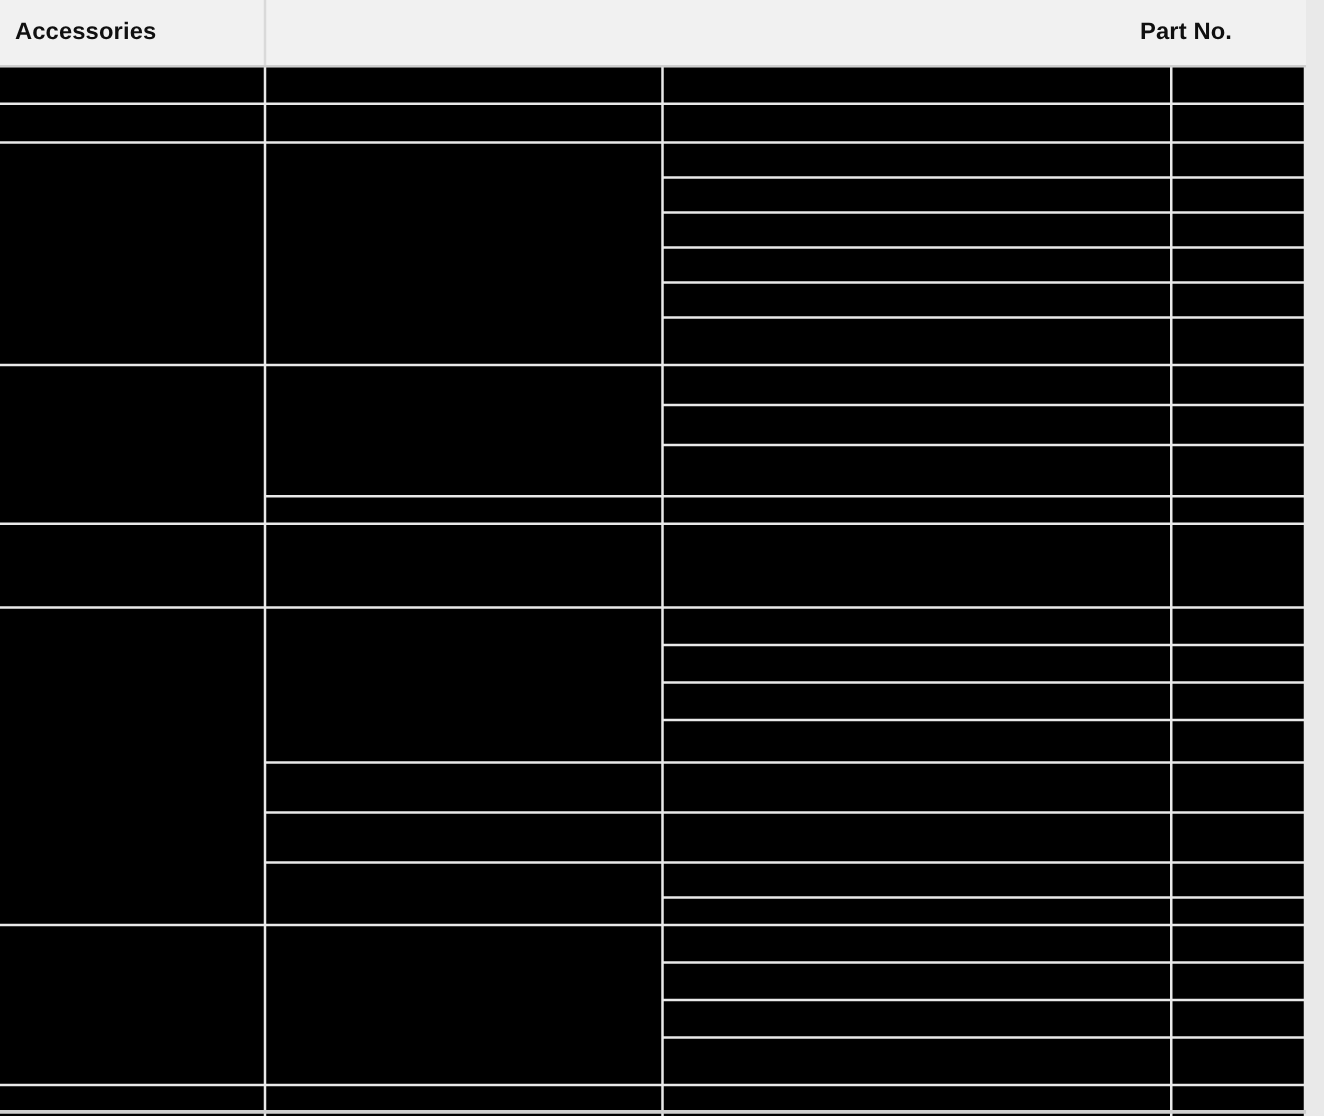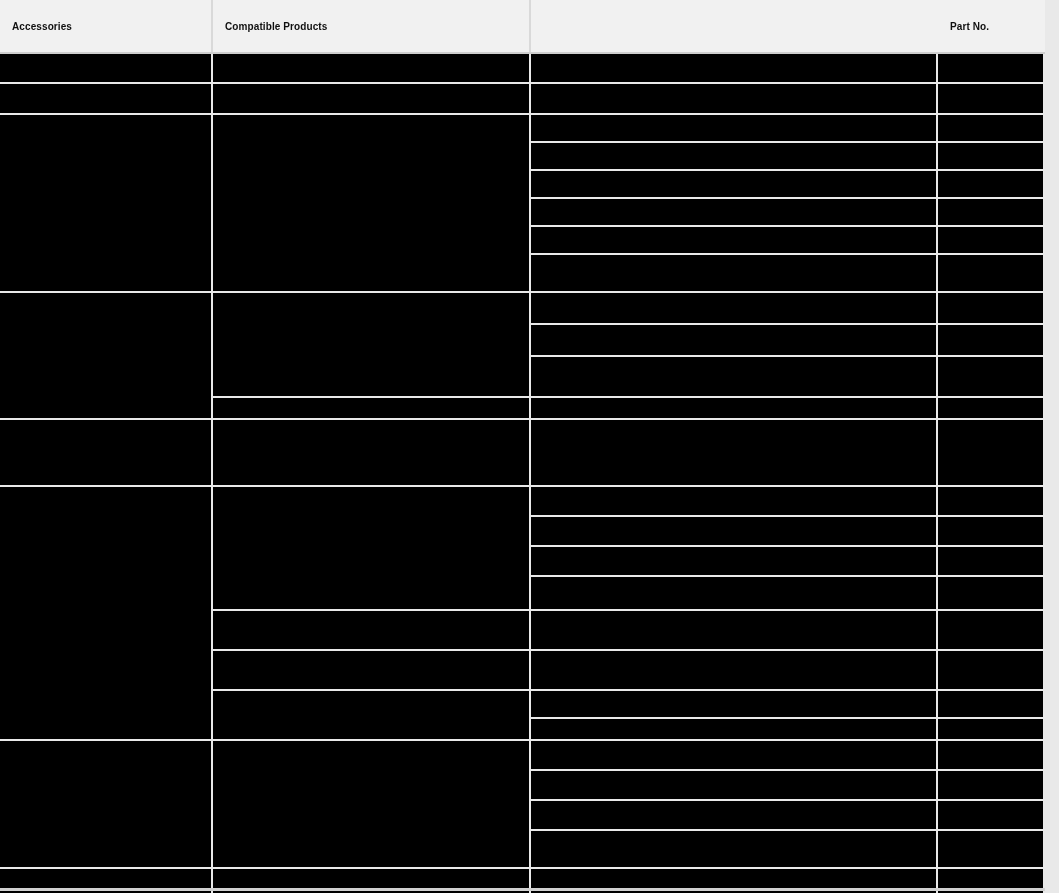--- a/index.html
+++ b/index.html
@@ -38,21 +38,21 @@
     top: 0;
     height: 52px;
     background: #f1f1f1;
     box-sizing: border-box;
     border-right: 2px solid #d9d9d9;
     display: flex;
     align-items: center;
   }
   .th:last-child { border-right: none; }
   .th-label {
-    font-size: 10px;
+    font-size: 19px;
     font-weight: bold;
     color: #101010;
     letter-spacing: 0.1px;
     padding-left: 12px;
     white-space: nowrap;
   }
 
   
   .tbody {
     position: absolute;
@@ -101,24 +101,21 @@
 </style>
 </head>
 <body>
 
 <div id="table-root">
 
   <div class="thead">
     <div class="th" style="left: 0px; width: 213px;">
       <span class="th-label">Accessories</span>
     </div>
-    <div class="th" style="left: 213px; width: 318px;">
-      <span class="th-label">Compatible Products</span>
-    </div>
-    <div class="th" style="left: 938px; width: 107px;">
+    <div class="th" style="left: 900px; width: 107px;">
       <span class="th-label">Part No.</span>
     </div>
   </div>
 
   <div class="tbody" id="tbody">
       <div class="cell" style="left: 0px; top: 0px; width: 211px; height: 28px;">
         <span class="cell-text"></span>
       </div>
       <div class="cell" style="left: 0px; top: 30px; width: 211px; height: 29px;">
         <span class="cell-text"></span>

